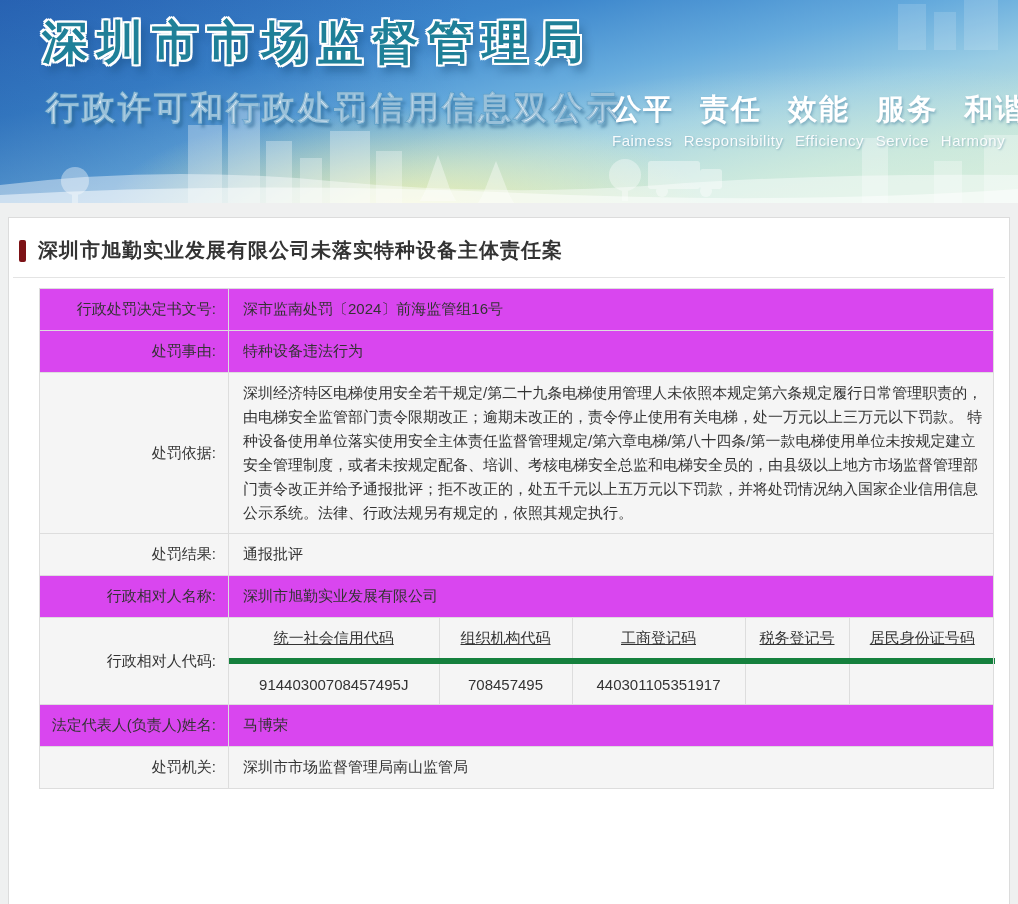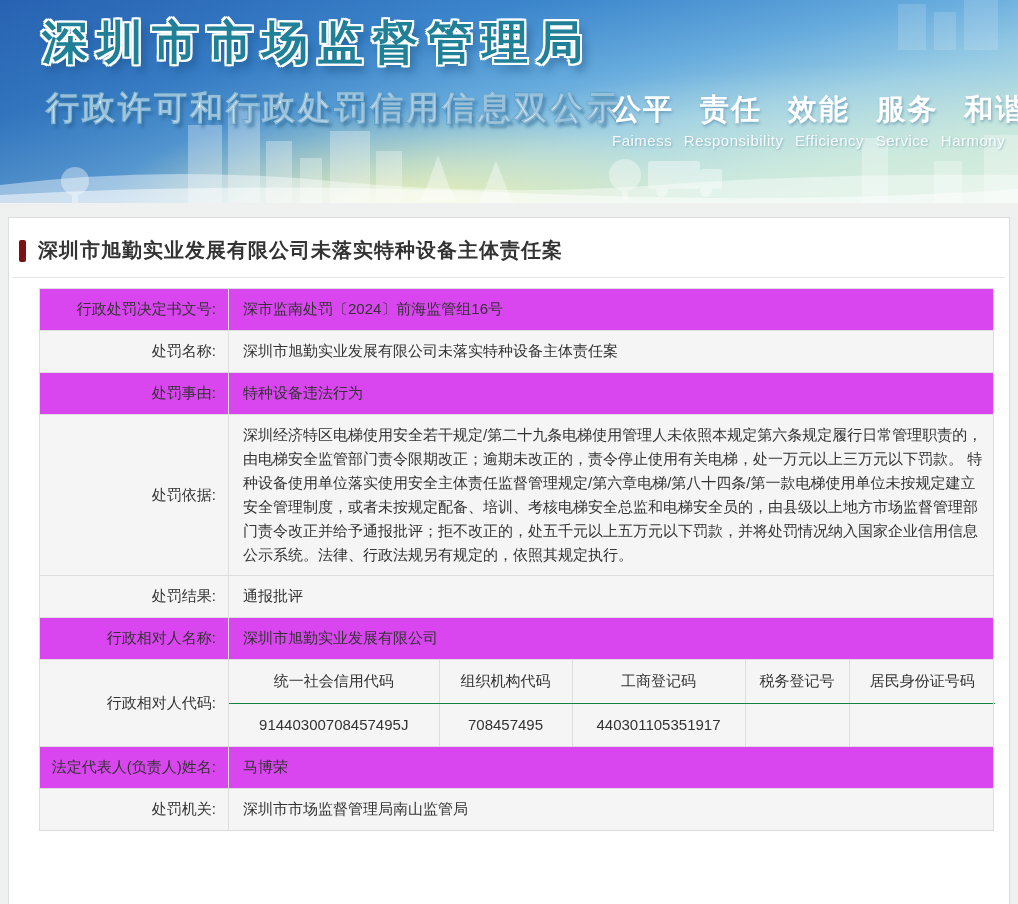--- a/index.html
+++ b/index.html
@@ -65,21 +65,21 @@
   td.cell-value { text-align:left; padding:4px 10px 4px 14px; }
   tr.row-tall > td.cell-value { padding:8px 10px 8px 14px; line-height:24px; }
   td.cell-codes { padding:0; }
 
   table.codes { border-collapse:collapse; table-layout:fixed; width:100%; }
   table.codes td {
     text-align:center; font-size:15px; color:#333; height:43px;
     border-right:1px solid #ddd; vertical-align:middle; padding:2px 4px;
   }
   table.codes td:last-child { border-right:none; }
-  table.codes tr.codes-head td { border-bottom:1px solid #15803d; }
+  table.codes tr.codes-head td { border-bottom:6px solid #15803d;text-decoration:underline; }
 </style>
 </head>
 <body>
 
 <div id="viewport">
 
   <div class="banner">
     <svg class="skyline" viewBox="0 0 1018 100" preserveAspectRatio="none" aria-hidden="true">
 
       <path d="M0,82 Q160,62 330,78 T660,82 T1018,72 L1018,100 L0,100 Z" fill="#ffffff" opacity="0.42"></path>
@@ -140,24 +140,20 @@
       <span class="accent-bar"></span>
       <h1 class="case-title">深圳市旭勤实业发展有限公司未落实特种设备主体责任案</h1>
     </div>
     <hr class="divider">
 
     <table class="info">
       <tbody>
         <tr>
           <td class="cell-label">行政处罚决定书文号:</td>
           <td class="cell-value">深市监南处罚〔2024〕前海监管组16号</td>
-        </tr>
-        <tr class="shaded">
-          <td class="cell-label">处罚名称:</td>
-          <td class="cell-value">深圳市旭勤实业发展有限公司未落实特种设备主体责任案</td>
         </tr>
         <tr>
           <td class="cell-label">处罚事由:</td>
           <td class="cell-value">特种设备违法行为</td>
         </tr>
         <tr class="shaded row-tall">
           <td class="cell-label">处罚依据:</td>
           <td class="cell-value">深圳经济特区电梯使用安全若干规定/第二十九条电梯使用管理人未依照本规定第六条规定履行日常管理职责的，由电梯安全监管部门责令限期改正；逾期未改正的，责令停止使用有关电梯，处一万元以上三万元以下罚款。 特种设备使用单位落实使用安全主体责任监督管理规定/第六章电梯/第八十四条/第一款电梯使用单位未按规定建立安全管理制度，或者未按规定配备、培训、考核电梯安全总监和电梯安全员的，由县级以上地方市场监督管理部门责令改正并给予通报批评；拒不改正的，处五千元以上五万元以下罚款，并将处罚情况纳入国家企业信用信息公示系统。法律、行政法规另有规定的，依照其规定执行。</td>
         </tr>
         <tr class="shaded">

